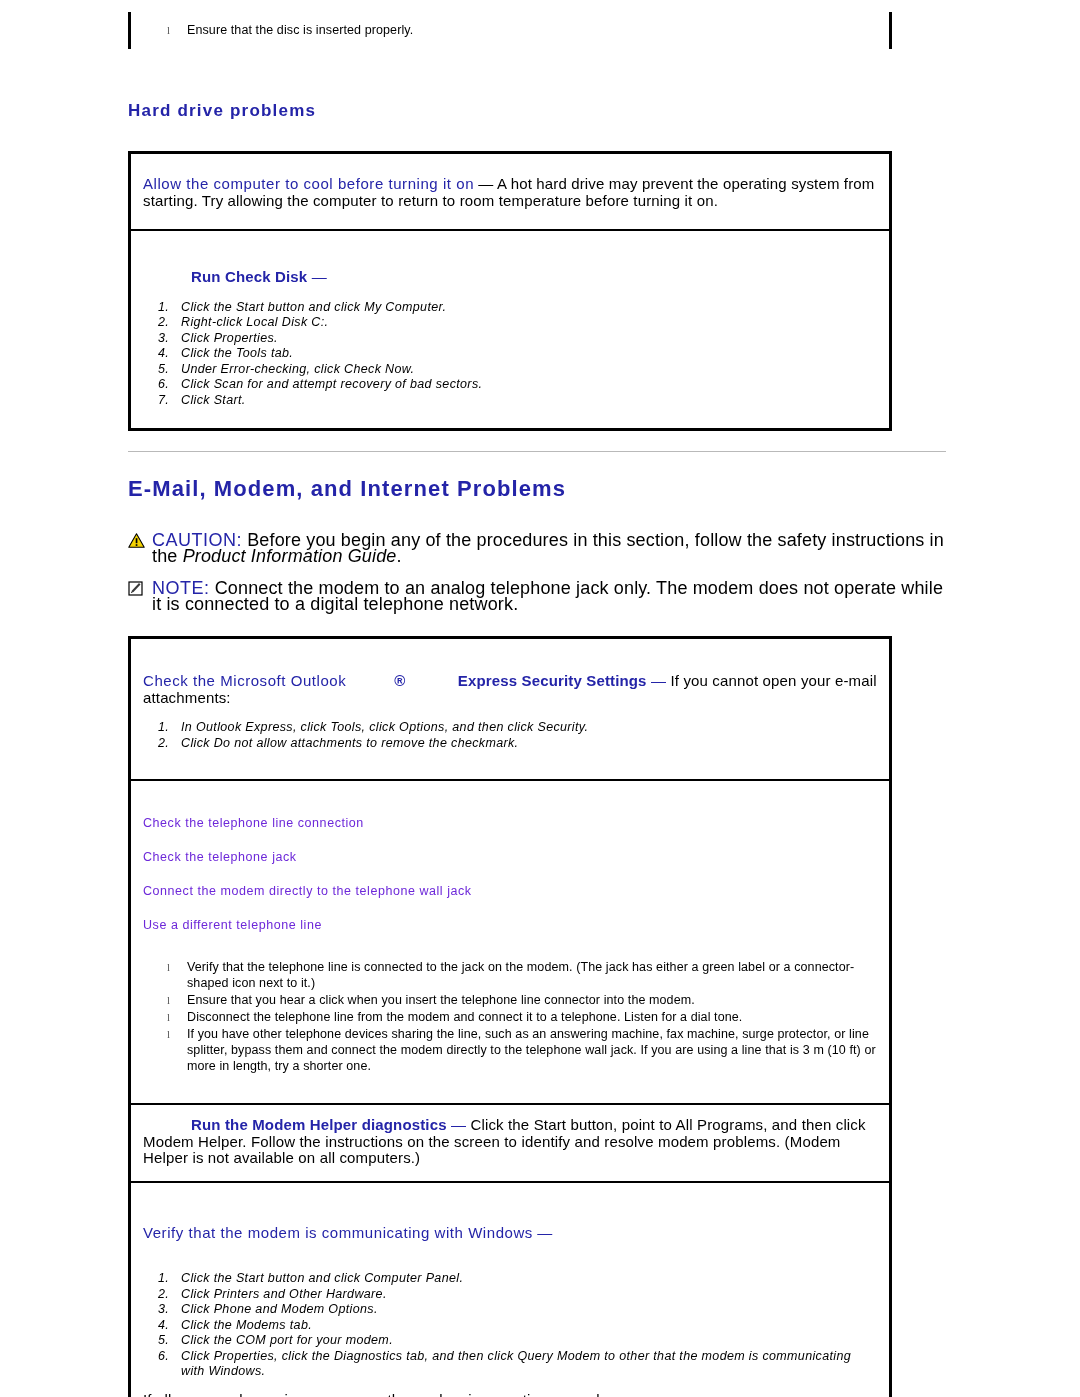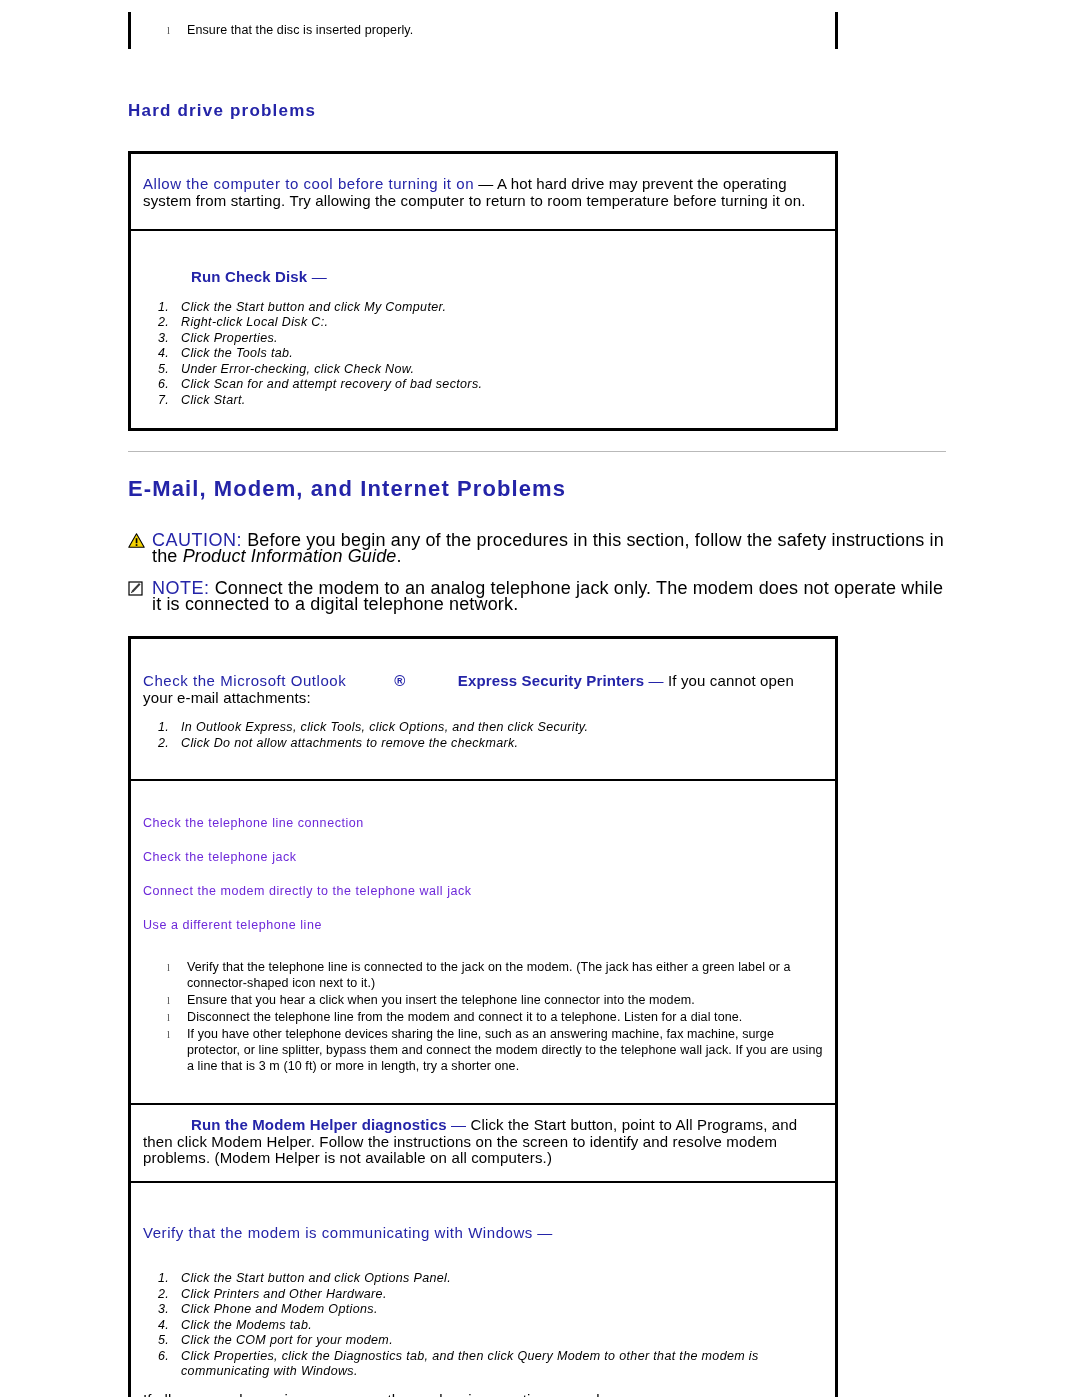--- a/index.html
+++ b/index.html
@@ -18,21 +18,21 @@
   .page {
     position: absolute;
     left: 128px;
     top: 0;
     width: 818px;
   }
 
   
   .tbl {
     border-collapse: collapse;
-    width: 710px;
+    width: 764px;
     border-left: 3px solid #000;
     border-right: 3px solid #000;
     table-layout: fixed;
   }
   .tbl.topcut { border-top: 0; }
   .tbl.full { border-top: 3px solid #000; border-bottom: 3px solid #000; }
   .tbl.botcut { border-top: 3px solid #000; border-bottom: 0; }
   .tbl td {
     border-top: 2px solid #000;
     border-bottom: 2px solid #000;
@@ -252,21 +252,21 @@
 
   <div class="spacer-24"></div>
 
   <table class="tbl botcut">
 
     <tbody>
         <tr>
       <td>
         <div class="cell">
           <div class="spacer-12"></div>
-          <p class="para"><span class="lead">Check the Microsoft Outlook</span><span class="lead-b">®</span><span class="lead-b"> Express Security Printers</span> <span class="blue">—</span> <span>If you cannot open your e-mail attachments:</span></p>
+          <p class="para"><span class="lead">Check the Microsoft Outlook</span><span class="lead-b">®</span><span class="lead-b"> Express Security Settings</span> <span class="blue">—</span> <span>If you cannot open your e-mail attachments:</span></p>
           <ol class="steps">
             <li><span>In Outlook Express, click Tools, click Options, and then click Security.</span></li>
             <li><span>Click Do not allow attachments to remove the checkmark.</span></li>
           </ol>
           <div class="spacer-8"></div>
         </div>
       </td>
     </tr>
 
     <tr>
@@ -297,21 +297,21 @@
       </td>
     </tr>
 
     <tr>
       <td>
         <div class="cell">
           <div class="spacer-20"></div>
           <p class="para"><span class="lead">Verify that the modem is communicating with Windows</span> <span class="blue">—</span></p>
           <div class="spacer-20"></div>
           <ol class="steps nogap">
-            <li><span>Click the Start button and click Options Panel.</span></li>
+            <li><span>Click the Start button and click Computer Panel.</span></li>
             <li><span>Click Printers and Other Hardware.</span></li>
             <li><span>Click Phone and Modem Options.</span></li>
             <li><span>Click the Modems tab.</span></li>
             <li><span>Click the COM port for your modem.</span></li>
             <li><span>Click Properties, click the Diagnostics tab, and then click Query Modem to other that the modem is communicating with Windows.</span></li>
           </ol>
           <div class="spacer-12"></div>
           <p class="para">If all commands receive responses, the modem is operating properly.</p>
         </div>
       </td>

